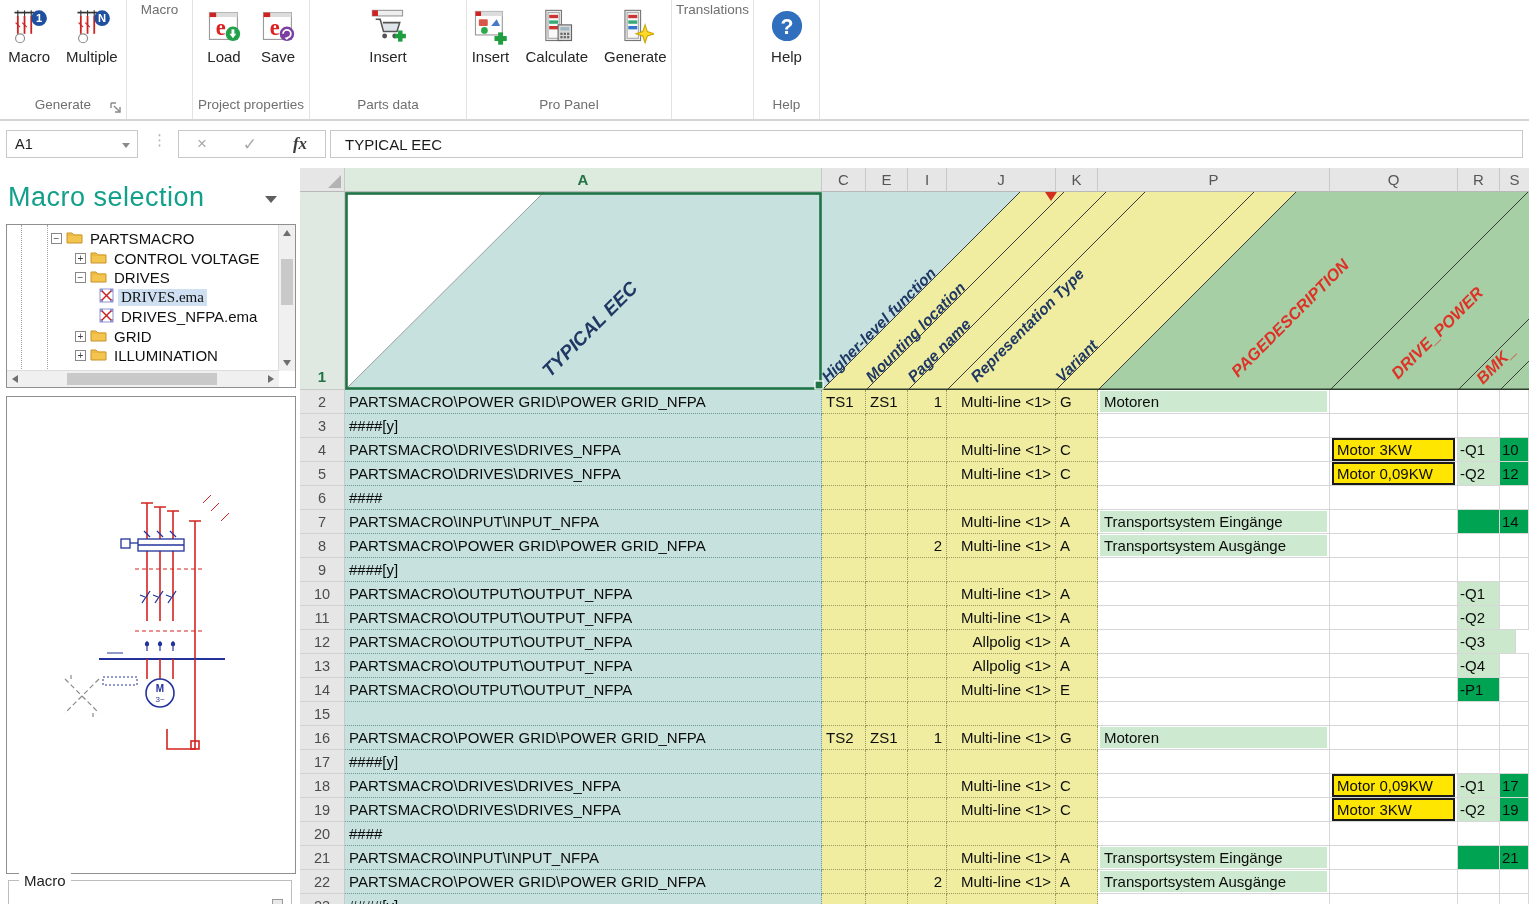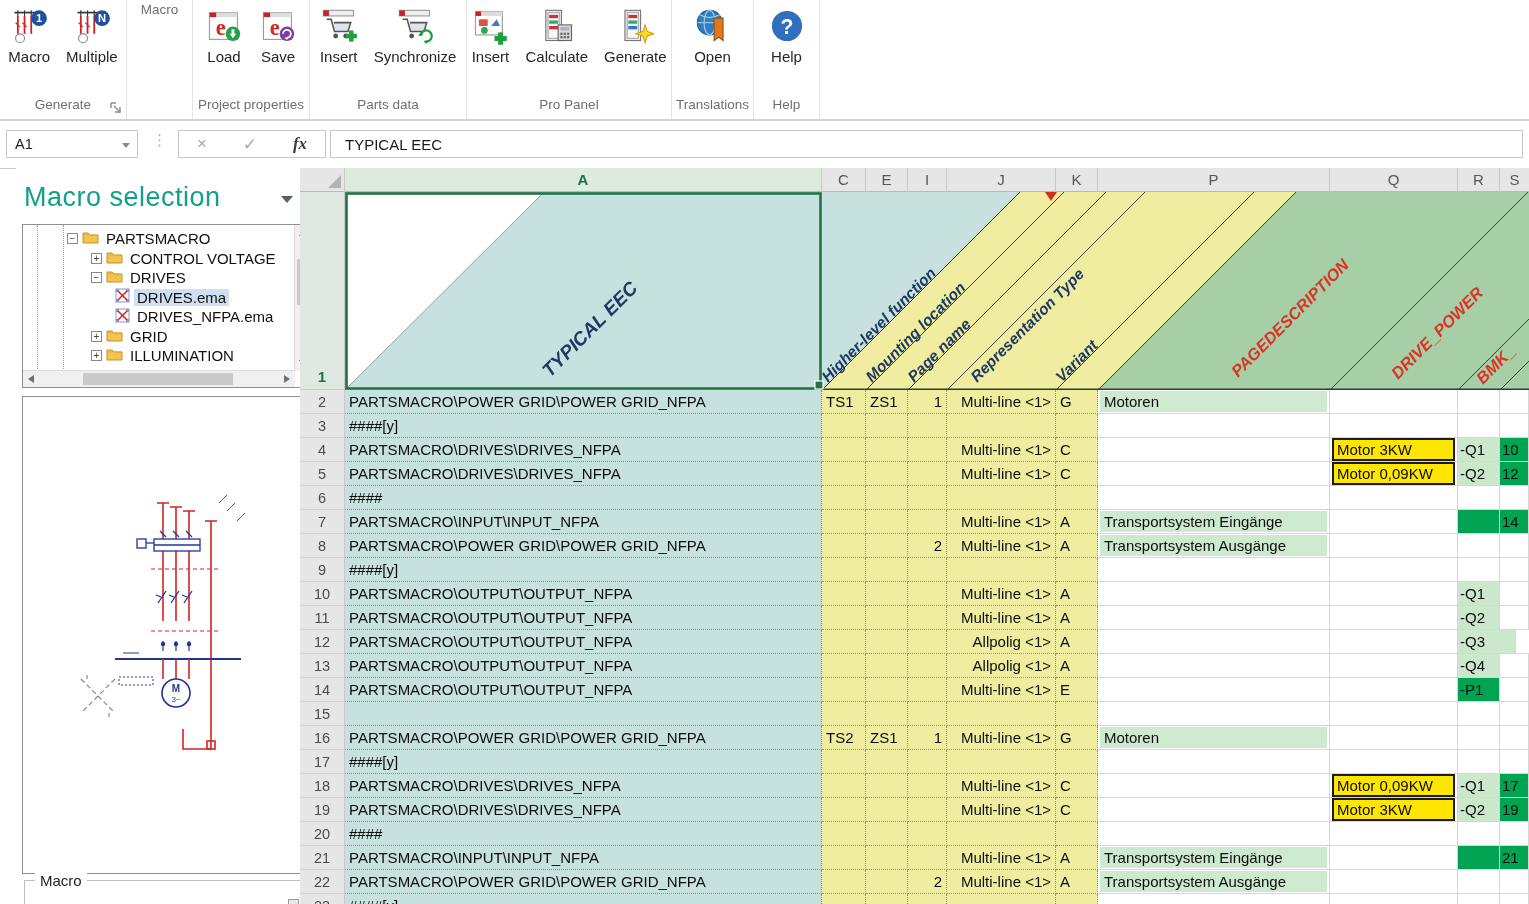--- a/index.html
+++ b/index.html
@@ -22,21 +22,21 @@
   .nb-caret{position:absolute;right:7px;top:12px;width:0;height:0;border-left:4px solid transparent;
             border-right:4px solid transparent;border-top:5px solid #8a8a8a;}
   .fb-dots{position:absolute;left:152px;top:10px;color:#b0b0b0;font-size:15px;}
   .fb-btns{position:absolute;left:178px;top:9px;width:148px;height:28px;border:1px solid #c9c9c9;
            display:flex;align-items:center;justify-content:space-around;box-sizing:border-box;}
   .fb-x,.fb-ck{color:#a9a9a9;font-size:17px;}
   .fb-fx{color:#3c3c3c;font-family:"Liberation Serif",serif;font-style:italic;font-weight:bold;font-size:17px;}
   .fb-field{position:absolute;left:330px;top:9px;width:1193px;height:28px;border:1px solid #c9c9c9;
             display:flex;align-items:center;padding-left:14px;font-size:15px;color:#1a1a1a;box-sizing:border-box;}
   
-  .panel{position:absolute;left:16px;top:168px;width:320px;height:736px;background:#fff;border-right:1px solid #cfcfcf;box-sizing:border-box;}
+  .panel{position:absolute;left:0;top:168px;width:320px;height:736px;background:#fff;border-right:1px solid #cfcfcf;box-sizing:border-box;}
   .panel-title{position:absolute;left:8px;top:14px;font-size:27px;color:#13a08b;letter-spacing:.5px;}
   .pt-caret{position:absolute;right:42px;top:28px;width:0;height:0;border-left:6px solid transparent;
             border-right:6px solid transparent;border-top:7px solid #5f5f5f;}
   .pt-close{position:absolute;right:8px;top:16px;font-size:22px;color:#4a4a4a;line-height:22px;}
   .treebox{position:absolute;left:6px;top:56px;width:288px;height:162px;border:1px solid #8f8f8f;background:#fff;overflow:hidden;}
   .tree-guide{position:absolute;top:0;bottom:16px;border-left:1px dotted #a0a0a0;}
   .tree-items{position:absolute;left:0;top:4px;right:16px;}
   .titem{height:19.5px;display:flex;align-items:center;font-size:15px;color:#111;white-space:nowrap;}
   .titem .lbl{padding:0 3px;}
   .titem.sel .lbl{background:#cfe0f2;}
@@ -177,32 +177,20 @@
           <rect x="3" y="3" width="27" height="5" fill="#eee" stroke="#9a9a9a"></rect>
             <rect x="3" y="3" width="5" height="5" fill="#cc2222"></rect>
           <path d="M6,11 h4 l3,11 h12 l2.5,-8 h-15" fill="#dfe3ea" stroke="#555" stroke-width="1.4"></path>
           <circle cx="14" cy="26" r="2.2" fill="#555"></circle>
             <circle cx="23" cy="26" r="2.2" fill="#555"></circle>
           <rect x="23" y="24" width="10" height="4" fill="#1e9e3e"></rect>
             <rect x="26" y="21" width="4" height="10" fill="#1e9e3e"></rect>
         </svg>
         <span class="rlabel">Insert</span>
       </div>
-      <div class="rbtn">
-        <svg viewBox="0 0 34 34">
-          <rect x="3" y="3" width="27" height="5" fill="#eee" stroke="#9a9a9a"></rect>
-            <rect x="3" y="3" width="5" height="5" fill="#cc2222"></rect>
-          <path d="M6,11 h4 l3,11 h12 l2.5,-8 h-15" fill="#dfe3ea" stroke="#555" stroke-width="1.4"></path>
-          <circle cx="14" cy="26" r="2.2" fill="#555"></circle>
-          <path d="M22,26 a5,5 0 1 1 5,5" fill="none" stroke="#1e9e3e" stroke-width="2"></path>
-          <polygon points="27,33 24.6,30.4 29.6,29.6" fill="#1e9e3e"></polygon>
-          <polygon points="22,22.6 24.6,25 19.8,25.8" fill="#1e9e3e"></polygon>
-        </svg>
-        <span class="rlabel">Synchronize</span>
-      </div>
     </div>
     <div class="rgname">Parts data</div>
   </div>
 
   <div class="rgroup" style="width:205px">
     <div class="rbtns">
       <div class="rbtn">
         <svg viewBox="0 0 34 34">
           <rect x="4" y="4" width="24" height="21" fill="#fff" stroke="#9a9a9a"></rect>
           <rect x="4" y="4" width="24" height="4" fill="#dcdcdc"></rect>
@@ -242,32 +230,20 @@
             <rect x="11" y="17" width="8" height="3" fill="#37c"></rect>
           <polygon points="26,16 28,22 34,24 28,26 26,32 24,26 18,24 24,22" fill="#ffd92a" stroke="#c9a500"></polygon>
         </svg>
         <span class="rlabel">Generate</span>
       </div>
     </div>
     <div class="rgname">Pro Panel</div>
   </div>
 
   <div class="rgroup" style="width:82px">
-    <div class="rbtns">
-      <div class="rbtn">
-        <svg viewBox="0 0 34 34">
-          <circle cx="14" cy="14" r="11" fill="#2f7fc1" stroke="#1a5a96"></circle>
-          <ellipse cx="14" cy="14" rx="5" ry="11" fill="none" stroke="#a9cce8"></ellipse>
-          <line x1="3" y1="14" x2="25" y2="14" stroke="#a9cce8"></line>
-          <path d="M5,7 q9,5 18,0" fill="none" stroke="#a9cce8"></path>
-          <path d="M18,10 h8 v20 l-4,-3 l-4,3 Z" fill="#e07820" stroke="#9a4f10"></path>
-        </svg>
-        <span class="rlabel">Open</span>
-      </div>
-    </div>
     <div class="rgname">Translations</div>
   </div>
 
   <div class="rgroup" style="width:66px">
     <div class="rbtns">
       <div class="rbtn">
         <svg viewBox="0 0 34 34">
           <circle cx="17" cy="17" r="13.5" fill="#2f6fbd"></circle>
           <text x="17" y="24" text-anchor="middle" fill="#fff" font-size="19" font-weight="bold">?</text>
         </svg>
@@ -320,21 +296,21 @@
           <span class="lbl">CONTROL VOLTAGE</span>
         </div>
         <div class="titem" style="padding-left: 68px;">
           <span class="expander">−</span>
           <span class="tico"><svg width="17" height="14" viewBox="0 0 17 14">
               <path d="M1,3 h5 l2,2 h8 v8 h-15 Z" fill="#f3c54f" stroke="#c8922a"></path>
               <path d="M1,5 h15" stroke="#e7ae37"></path>
             </svg></span>
           <span class="lbl">DRIVES</span>
         </div>
-        <div class="titem sel" style="padding-left: 92px;">
+        <div class="titem sel" style="padding-left: 92px; font-family: Liberation Serif, serif;">
           <span class="tico"><svg width="15" height="15" viewBox="0 0 15 15">
               <rect x="1" y="1" width="13" height="13" fill="#fff" stroke="#9191d2"></rect>
               <rect x="1" y="1" width="3" height="3" fill="#9191d2"></rect>
               <rect x="11" y="1" width="3" height="3" fill="#9191d2"></rect>
               <rect x="1" y="11" width="3" height="3" fill="#9191d2"></rect>
               <rect x="11" y="11" width="3" height="3" fill="#9191d2"></rect>
               <line x1="3" y1="3" x2="12" y2="12" stroke="#cc2222" stroke-width="1.5"></line>
               <line x1="12" y1="3" x2="3" y2="12" stroke="#cc2222" stroke-width="1.5"></line>
             </svg></span>
           <span class="lbl">DRIVES.ema</span>

